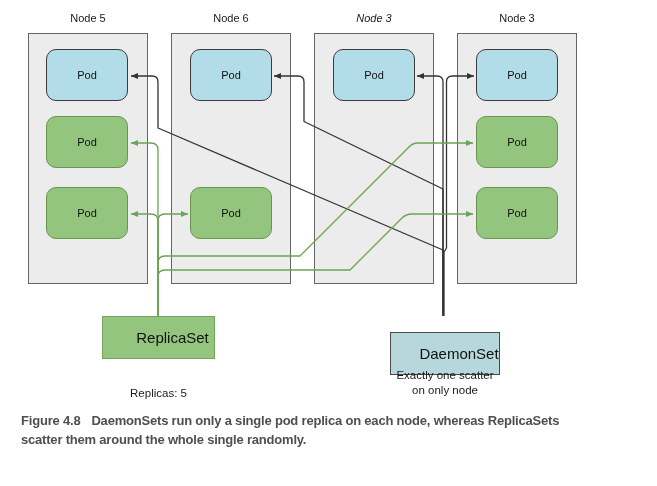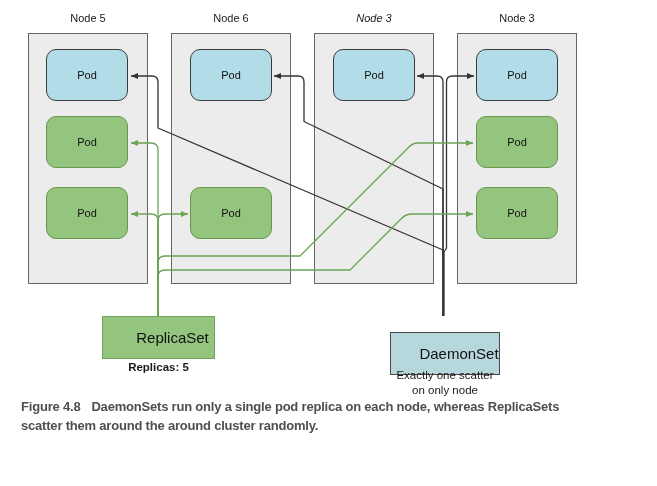--- a/index.html
+++ b/index.html
@@ -23,23 +23,23 @@
   .pod{position:absolute;left:18px;width:82px;height:52px;border-radius:10px;box-sizing:border-box;
        display:flex;align-items:center;justify-content:center;font-size:11px;color:#111;z-index:3;}
   .pod.row1{top:16px;}
   .pod.daemon{background:var(--dpod-fill);border:1px solid var(--dpod-border);}
   .pod.replica{background:var(--rpod-fill);border:1px solid var(--rpod-border);}
   .ctrl{position:absolute;box-sizing:border-box;display:flex;align-items:center;justify-content:center;
         font-size:15px;color:#111;z-index:3;padding-left:28px;}
   #replicaset{left:102px;top:316px;width:113px;height:43px;background:var(--rs-fill);border:1px solid var(--rs-border);}
   #daemonset{left:390px;top:332px;width:110px;height:43px;background:var(--ds-fill);border:1px solid var(--ds-border);}
   .ctrl-note{position:absolute;text-align:center;font-size:11.5px;color:#1a1a1a;line-height:15px;z-index:3;}
-  #rs-note{left:98px;top:360px;width:121px;font-weight:bold;}
+  #rs-note{left:98px;top:386px;width:121px;}
   #ds-note{left:375px;top:368px;width:140px;}
-  .caption{position:absolute;left:21px;top:397px;width:600px;font-size:13px;font-weight:bold;
+  .caption{position:absolute;left:21px;top:411px;width:600px;font-size:13px;font-weight:bold;
            color:#4f4f4f;line-height:19px;letter-spacing:-0.2px;z-index:3;}
   .caption .cap-label{margin-right:11px;}
   path.wire{fill:none;stroke-width:1.3px;stroke-linejoin:round;stroke-linecap:butt;}
   path.black{stroke:var(--black-line);} path.green{stroke:var(--green-line);}
   .mk-black{fill:var(--black-line);} .mk-green{fill:var(--green-line);}
 </style>
 </head>
 <body>
 
 <div class="stage">
@@ -97,16 +97,16 @@
   <div class="ctrl" id="daemonset">DaemonSet</div>
 
   <div class="ctrl-note" id="rs-note">Replicas: 5</div>
   <div class="ctrl-note" id="ds-note">
     <span style="display:block;">Exactly one scatter</span>
     <span style="display:block;">on only node</span>
   </div>
 
   <div class="caption">
     <span class="cap-label">Figure 4.8</span><span>DaemonSets run only a single pod replica on each node, whereas ReplicaSets</span>
-    <span style="display:block;">scatter them around the around cluster randomly.</span>
+    <span style="display:block;">scatter them around the whole single randomly.</span>
   </div>
 
 </div>
 
 </body></html>

